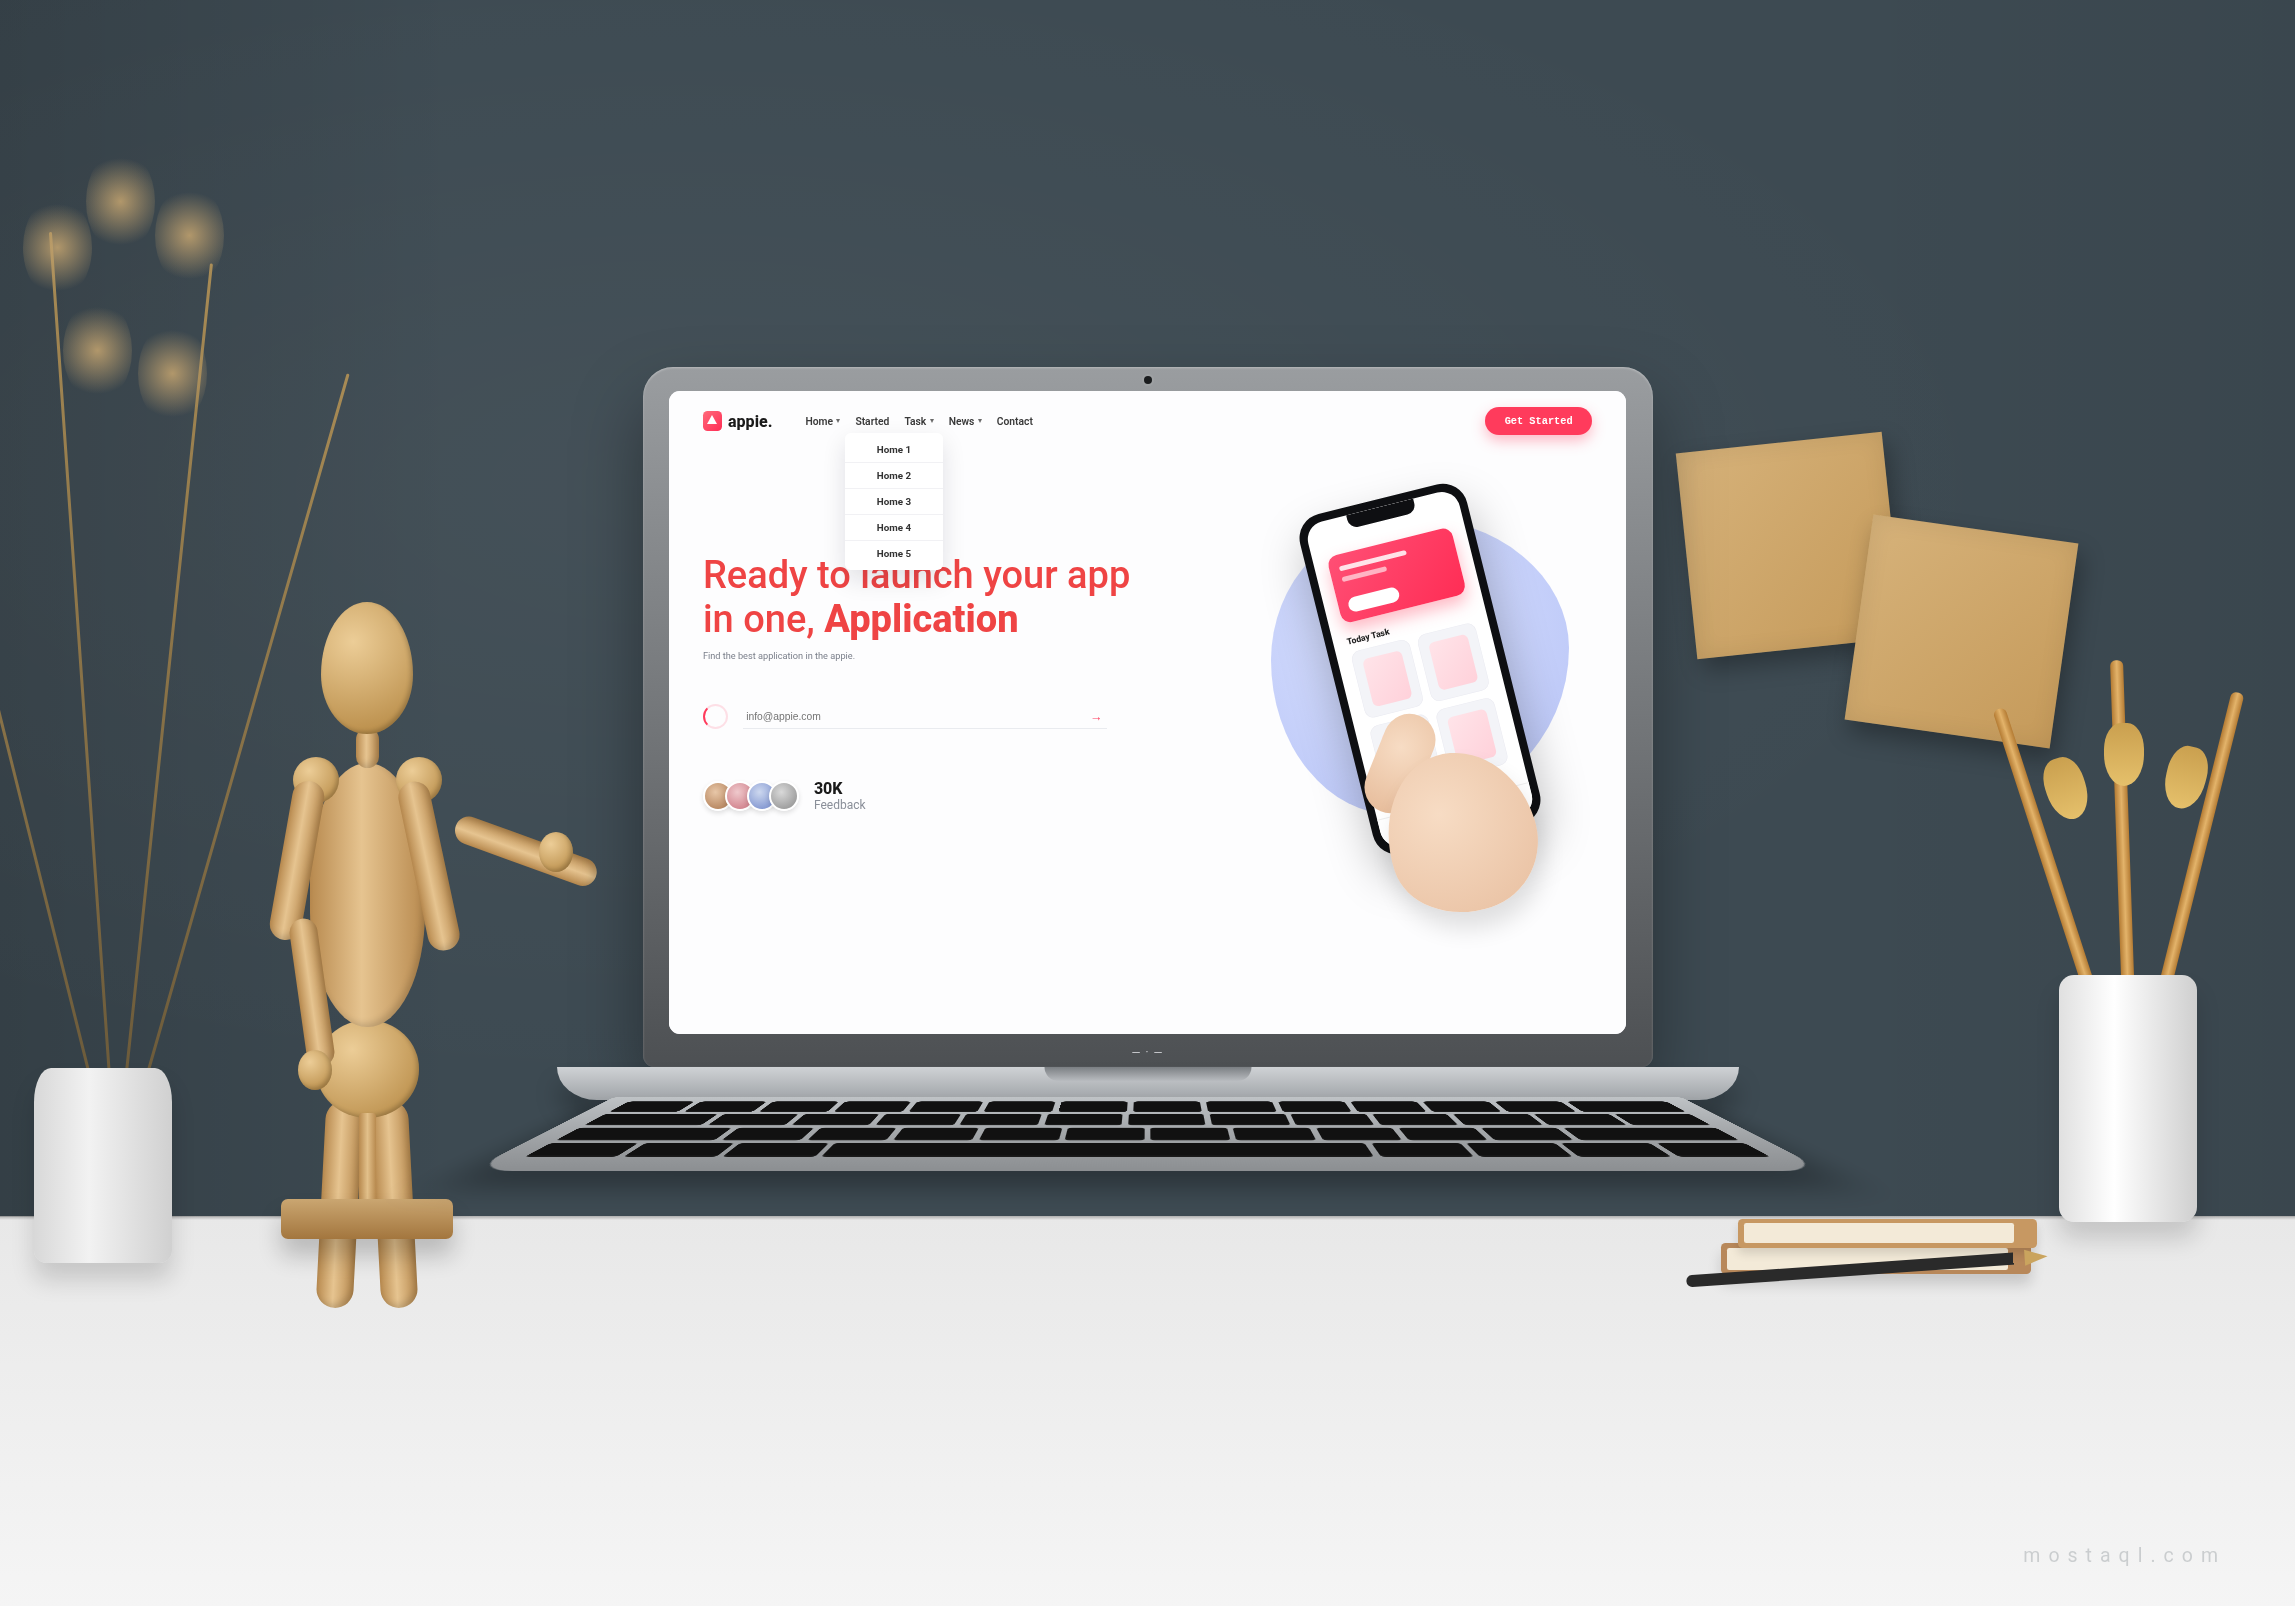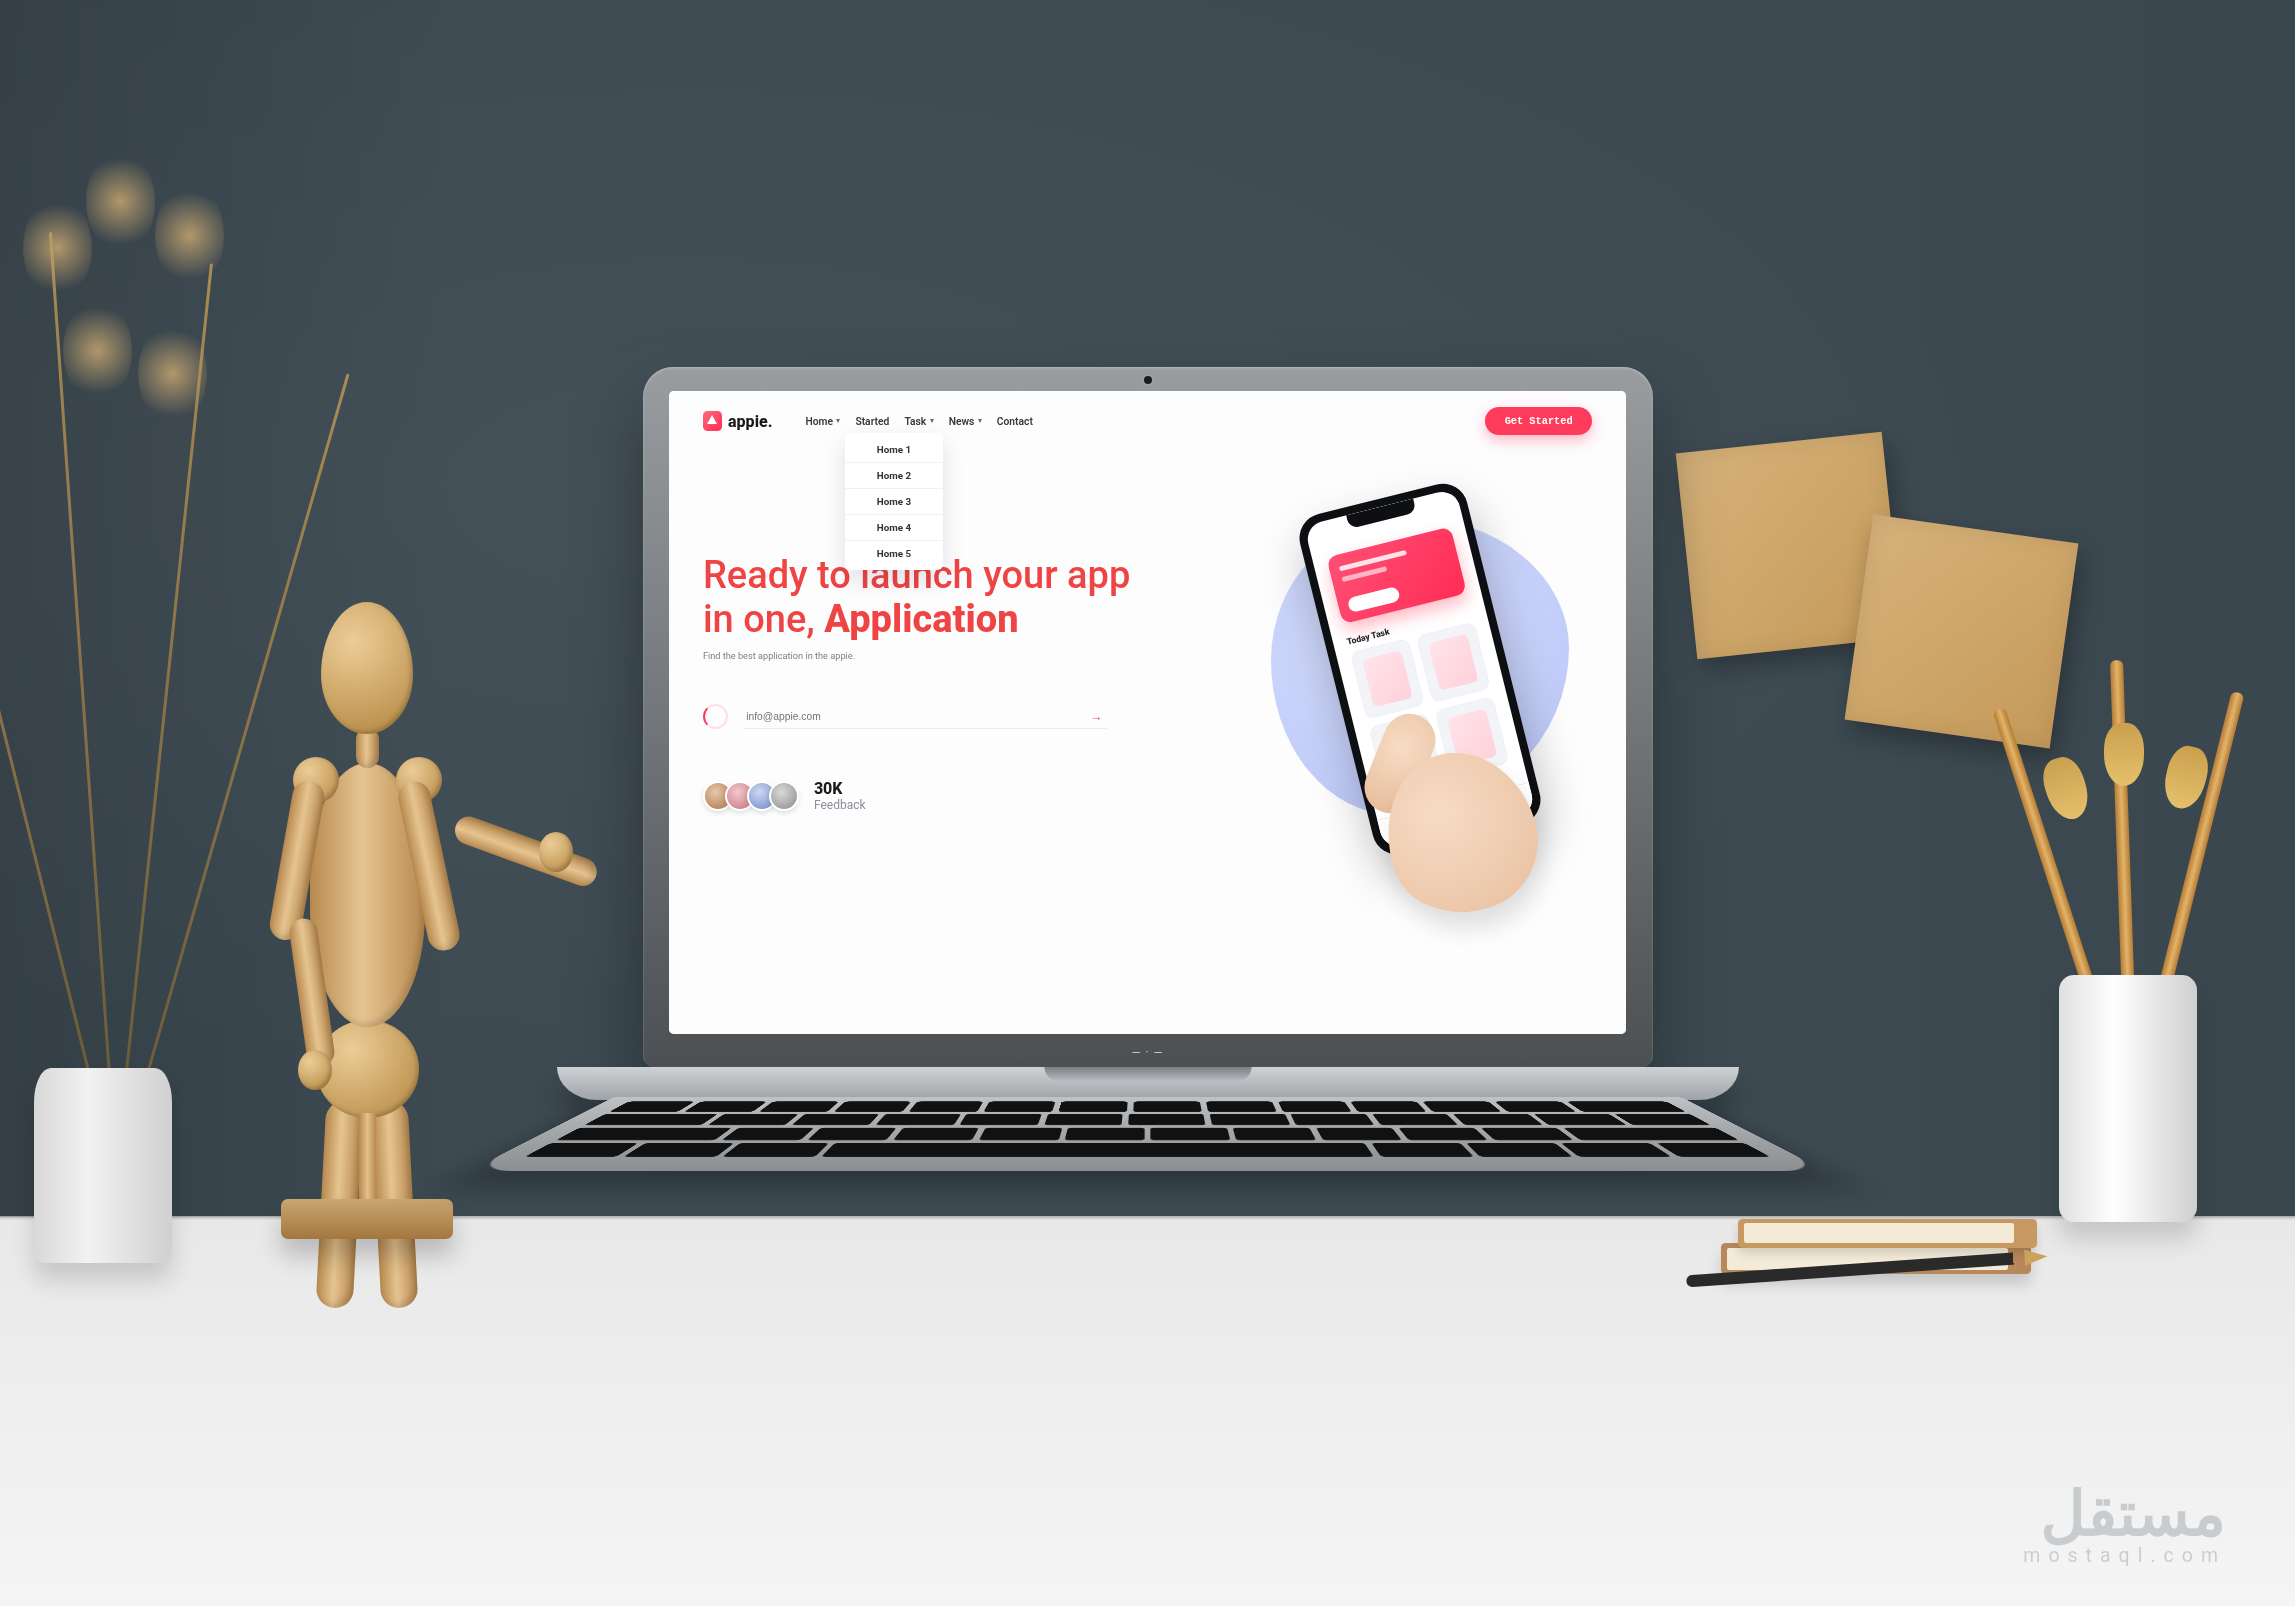--- a/index.html
+++ b/index.html
@@ -135,21 +135,21 @@
     width:1010px; height:700px;
     background:linear-gradient(to bottom,#9a9da0,#4d5053);
     border-radius:30px 30px 11.5px 11.5px;
     padding:24px 26.4px 33px;
     box-shadow: 0 34px 69px rgba(0,0,0,0.35), inset 0 1.1px 2.3px rgba(255,255,255,.3);
   }
   .camera { position:absolute; top:9.2px; left:50%; transform:translateX(-50%); width:8px; height:8px; border-radius:50%; background:#1a1c1e; box-shadow:0 0 0 2.3px rgba(255,255,255,.05);}
   .screen {
     width:100%; height:100%;
     background:#f6f7fa;
-    border-radius:5px;
+    border-radius:11px;
     overflow:hidden;
     position:relative;
   }
   .brand-notch {
     position:absolute; bottom:8px; left:50%; transform:translateX(-50%);
     color:#d8dadd; font-size:11.5px; letter-spacing:1.1px;
   }
 
   
   .deck {
@@ -521,17 +521,16 @@
             <div class="key"></div>
             <div class="key"></div>
             <div class="key"></div>
             <div class="key"></div>
           </div>
       </div>
     </div>
   </div>
 
   <div class="wm">
-    <div class="ar">مستقل</div>
     <div class="en">mostaql.com</div>
   </div>
 </div>
 
 
 </body></html>

